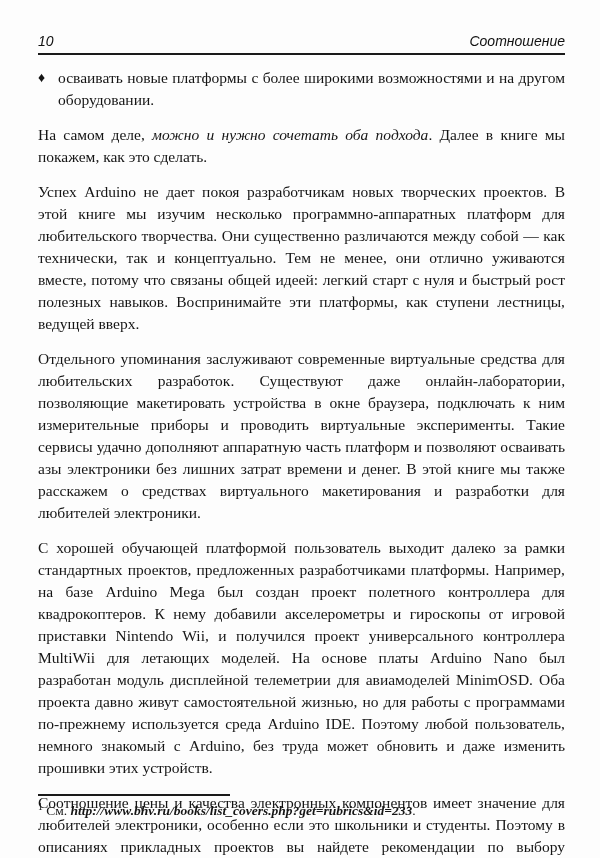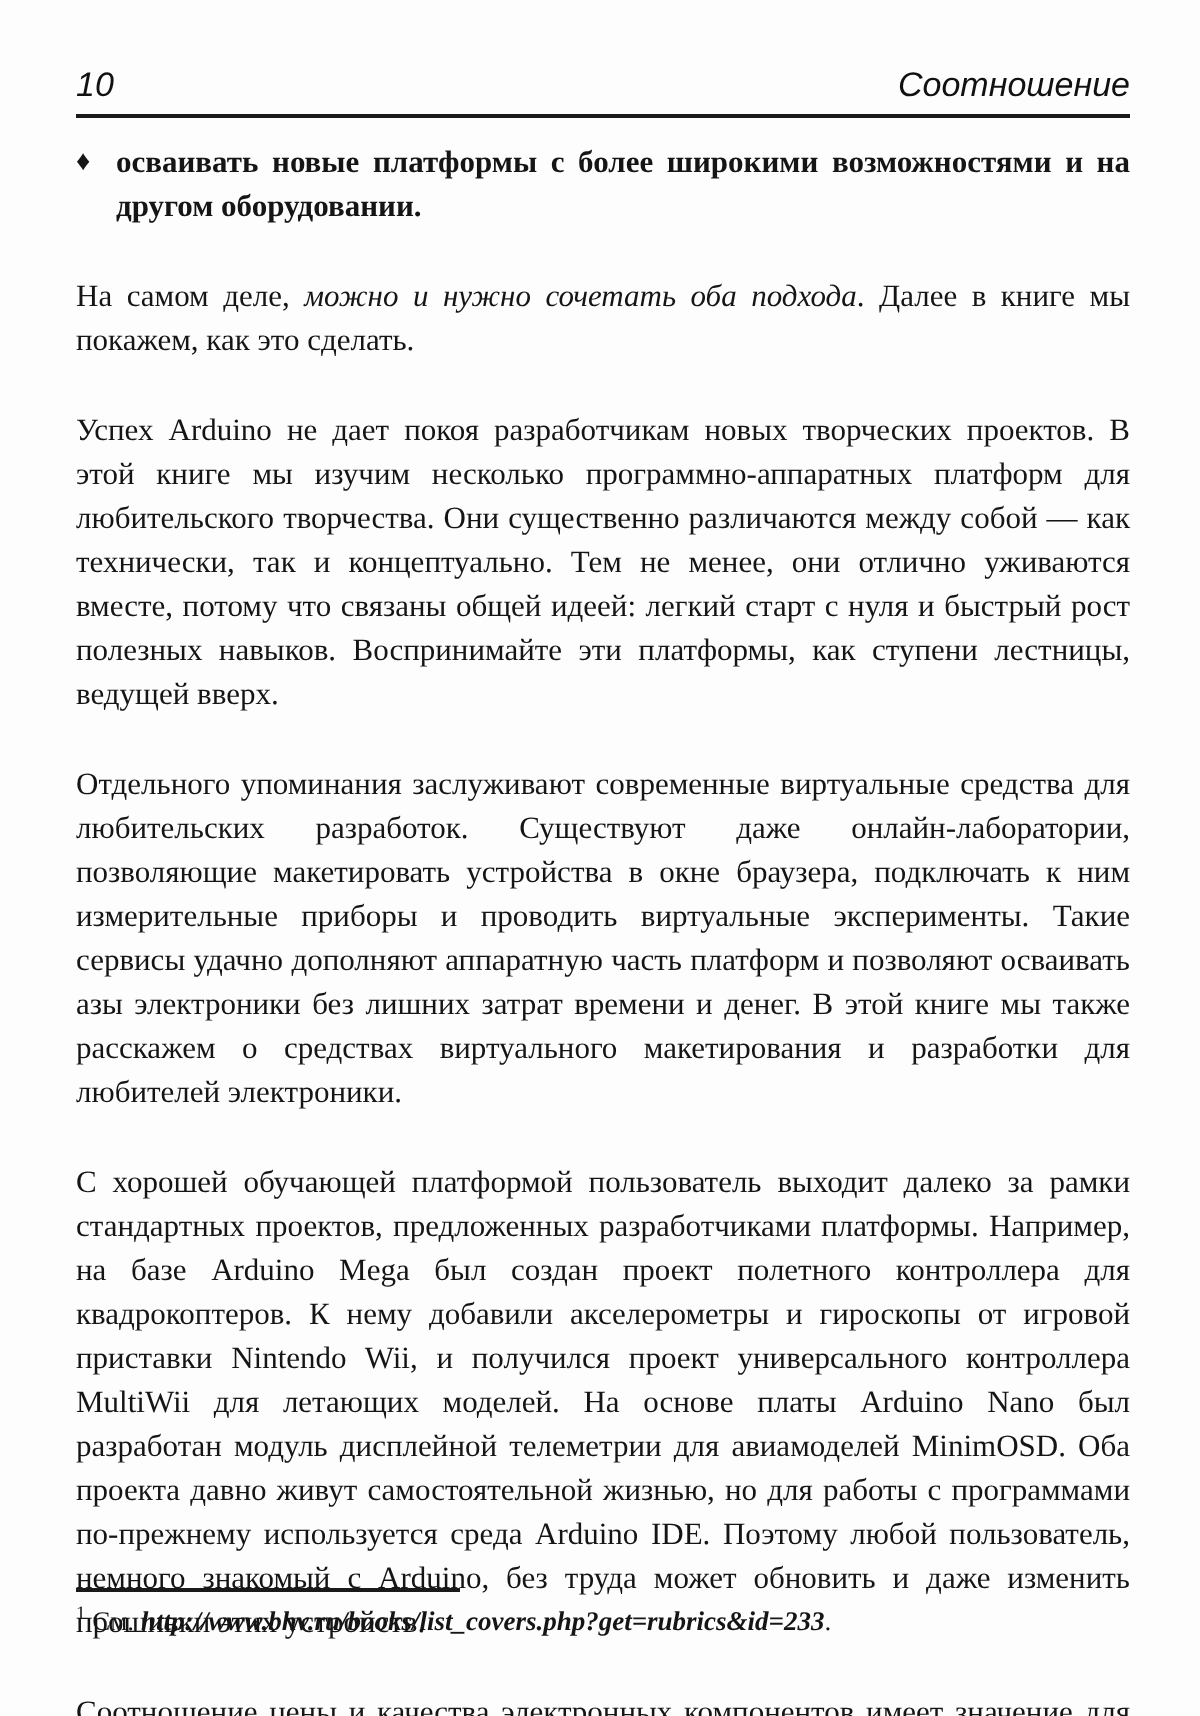--- a/index.html
+++ b/index.html
@@ -19,49 +19,48 @@
     left: 38px;
     top: 33px;
     width: 527px;
   }
   .page-header {
     display: flex;
     justify-content: space-between;
     align-items: flex-end;
     font-family: "Liberation Sans", "DejaVu Sans", sans-serif;
     font-style: italic;
-    font-size: 17px;
+    font-size: 14px;
     color: #111;
     border-bottom: 2px solid #1a1a1a;
     padding-bottom: 4px;
   }
   .content {
     margin-top: 12px;
     font-family: "Liberation Serif", "DejaVu Serif", serif;
     font-size: 15.5px;
     line-height: 22px;
     text-align: justify;
     color: #151515;
   }
   .content p {
-    margin: 23px 0;
+    margin: 13px 0;
   }
   .bullet-item {
     display: flex;
     margin: 9px 0;
   }
   .bullet-marker {
     flex: none;
     width: 20px;
     font-size: 14px;
   }
   .bullet-text {
     flex: 1;
     text-align: justify;
-    font-weight: bold;
   }
   .emph {
     font-style: italic;
   }
   .footnote {
     position: absolute;
     left: 38px;
     top: 794px;
     width: 527px;
     font-family: "Liberation Serif", "DejaVu Serif", serif;

